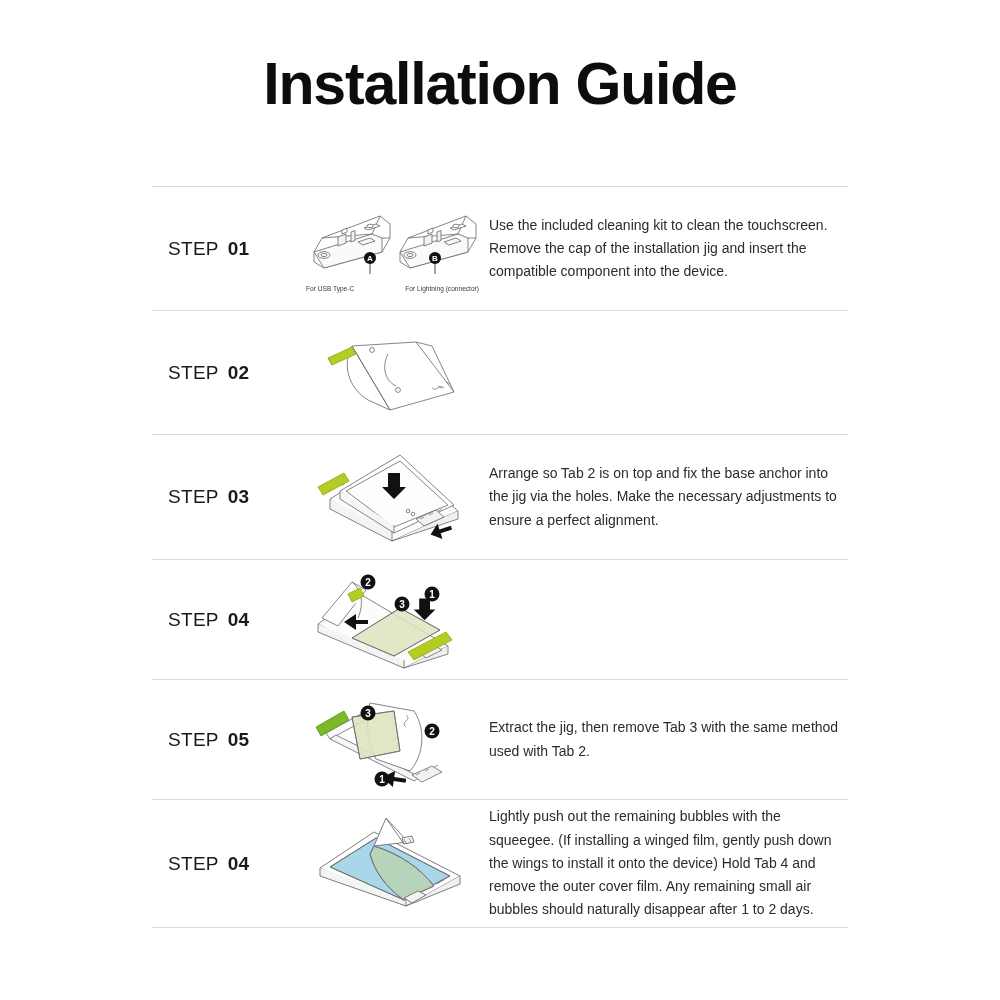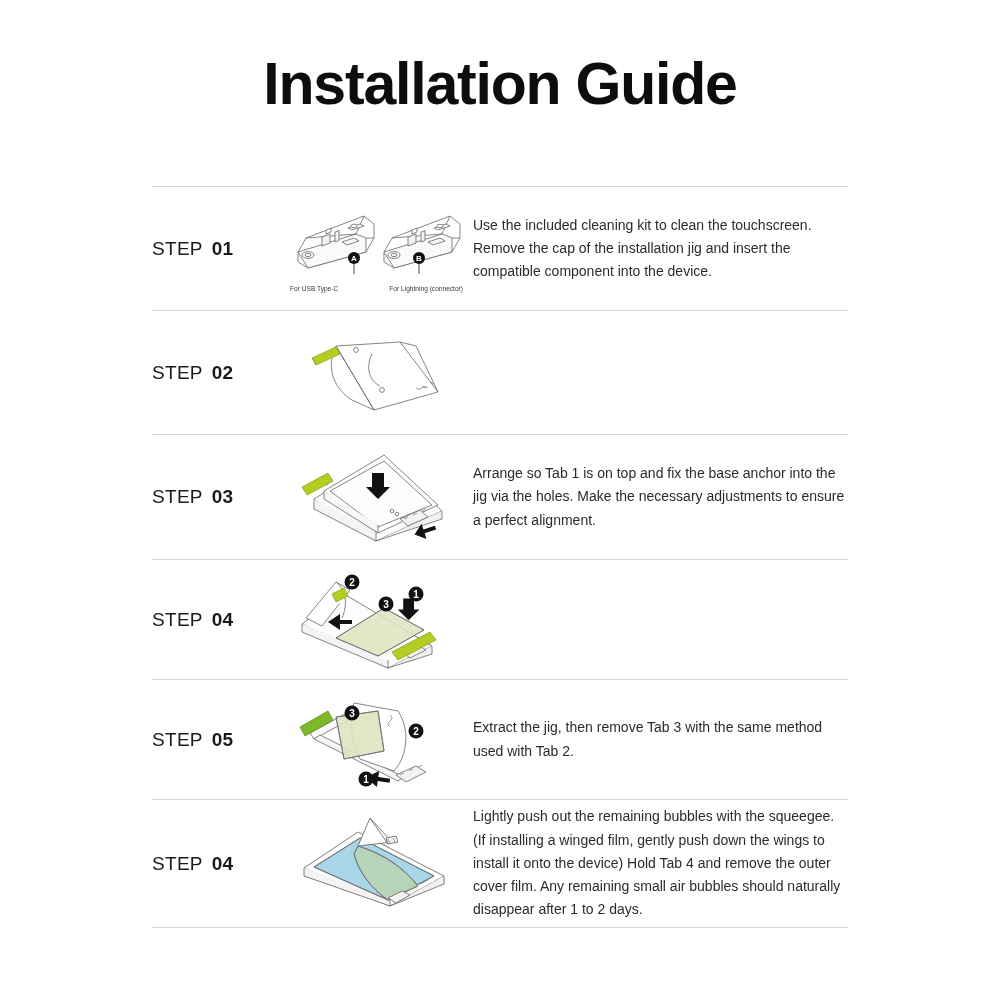--- a/index.html
+++ b/index.html
@@ -24,20 +24,21 @@
   }
   .step-row{
     display:flex;align-items:center;
     border-bottom:1px solid #d9d9d9;
     box-sizing:border-box;
   }
   .col-label{
     width:136px;flex:0 0 136px;
     font-size:19px;color:#1a1a1a;letter-spacing:.3px;
     white-space:nowrap;
+    margin-left:16px;
   }
   .col-label .num{font-weight:bold;margin-left:9px;letter-spacing:0;}
   .col-fig{
     width:175px;flex:0 0 175px;
     display:flex;align-items:center;justify-content:center;
   }
   .col-text{
     flex:1 1 auto;padding-left:10px;
     font-size:14px;line-height:1.66;color:#2b2b2b;
   }
@@ -178,21 +179,21 @@
           <g>
             <path d="M76 24 L76 38 L70 38 L82 50 L94 38 L88 38 L88 24 Z" fill="#111111"></path>
           </g>
 
           <g>
             <path d="M140 80 L128 80 L128 74 L118 82 L128 90 L128 84 L140 84 Z" fill="#111111" transform="rotate(-18 129 82)"></path>
           </g>
         </svg>
       </div>
 
-      <div class="col-text">Arrange so Tab 1 is on top and fix the base anchor into the jig via the holes. Make the necessary adjustments to ensure a perfect alignment.</div>
+      <div class="col-text">Arrange so Tab 2 is on top and fix the base anchor into the jig via the holes. Make the necessary adjustments to ensure a perfect alignment.</div>
     </div>
 
     <div class="step-row r4">
       <div class="col-label">
         <span>STEP</span><span class="num">04</span>
       </div>
 
       <div class="col-fig">
         <svg class="fig" width="168" height="104" viewBox="0 0 168 104">
           <g fill="none" stroke="#6f6f6f" stroke-width="0.85" stroke-linejoin="round">

